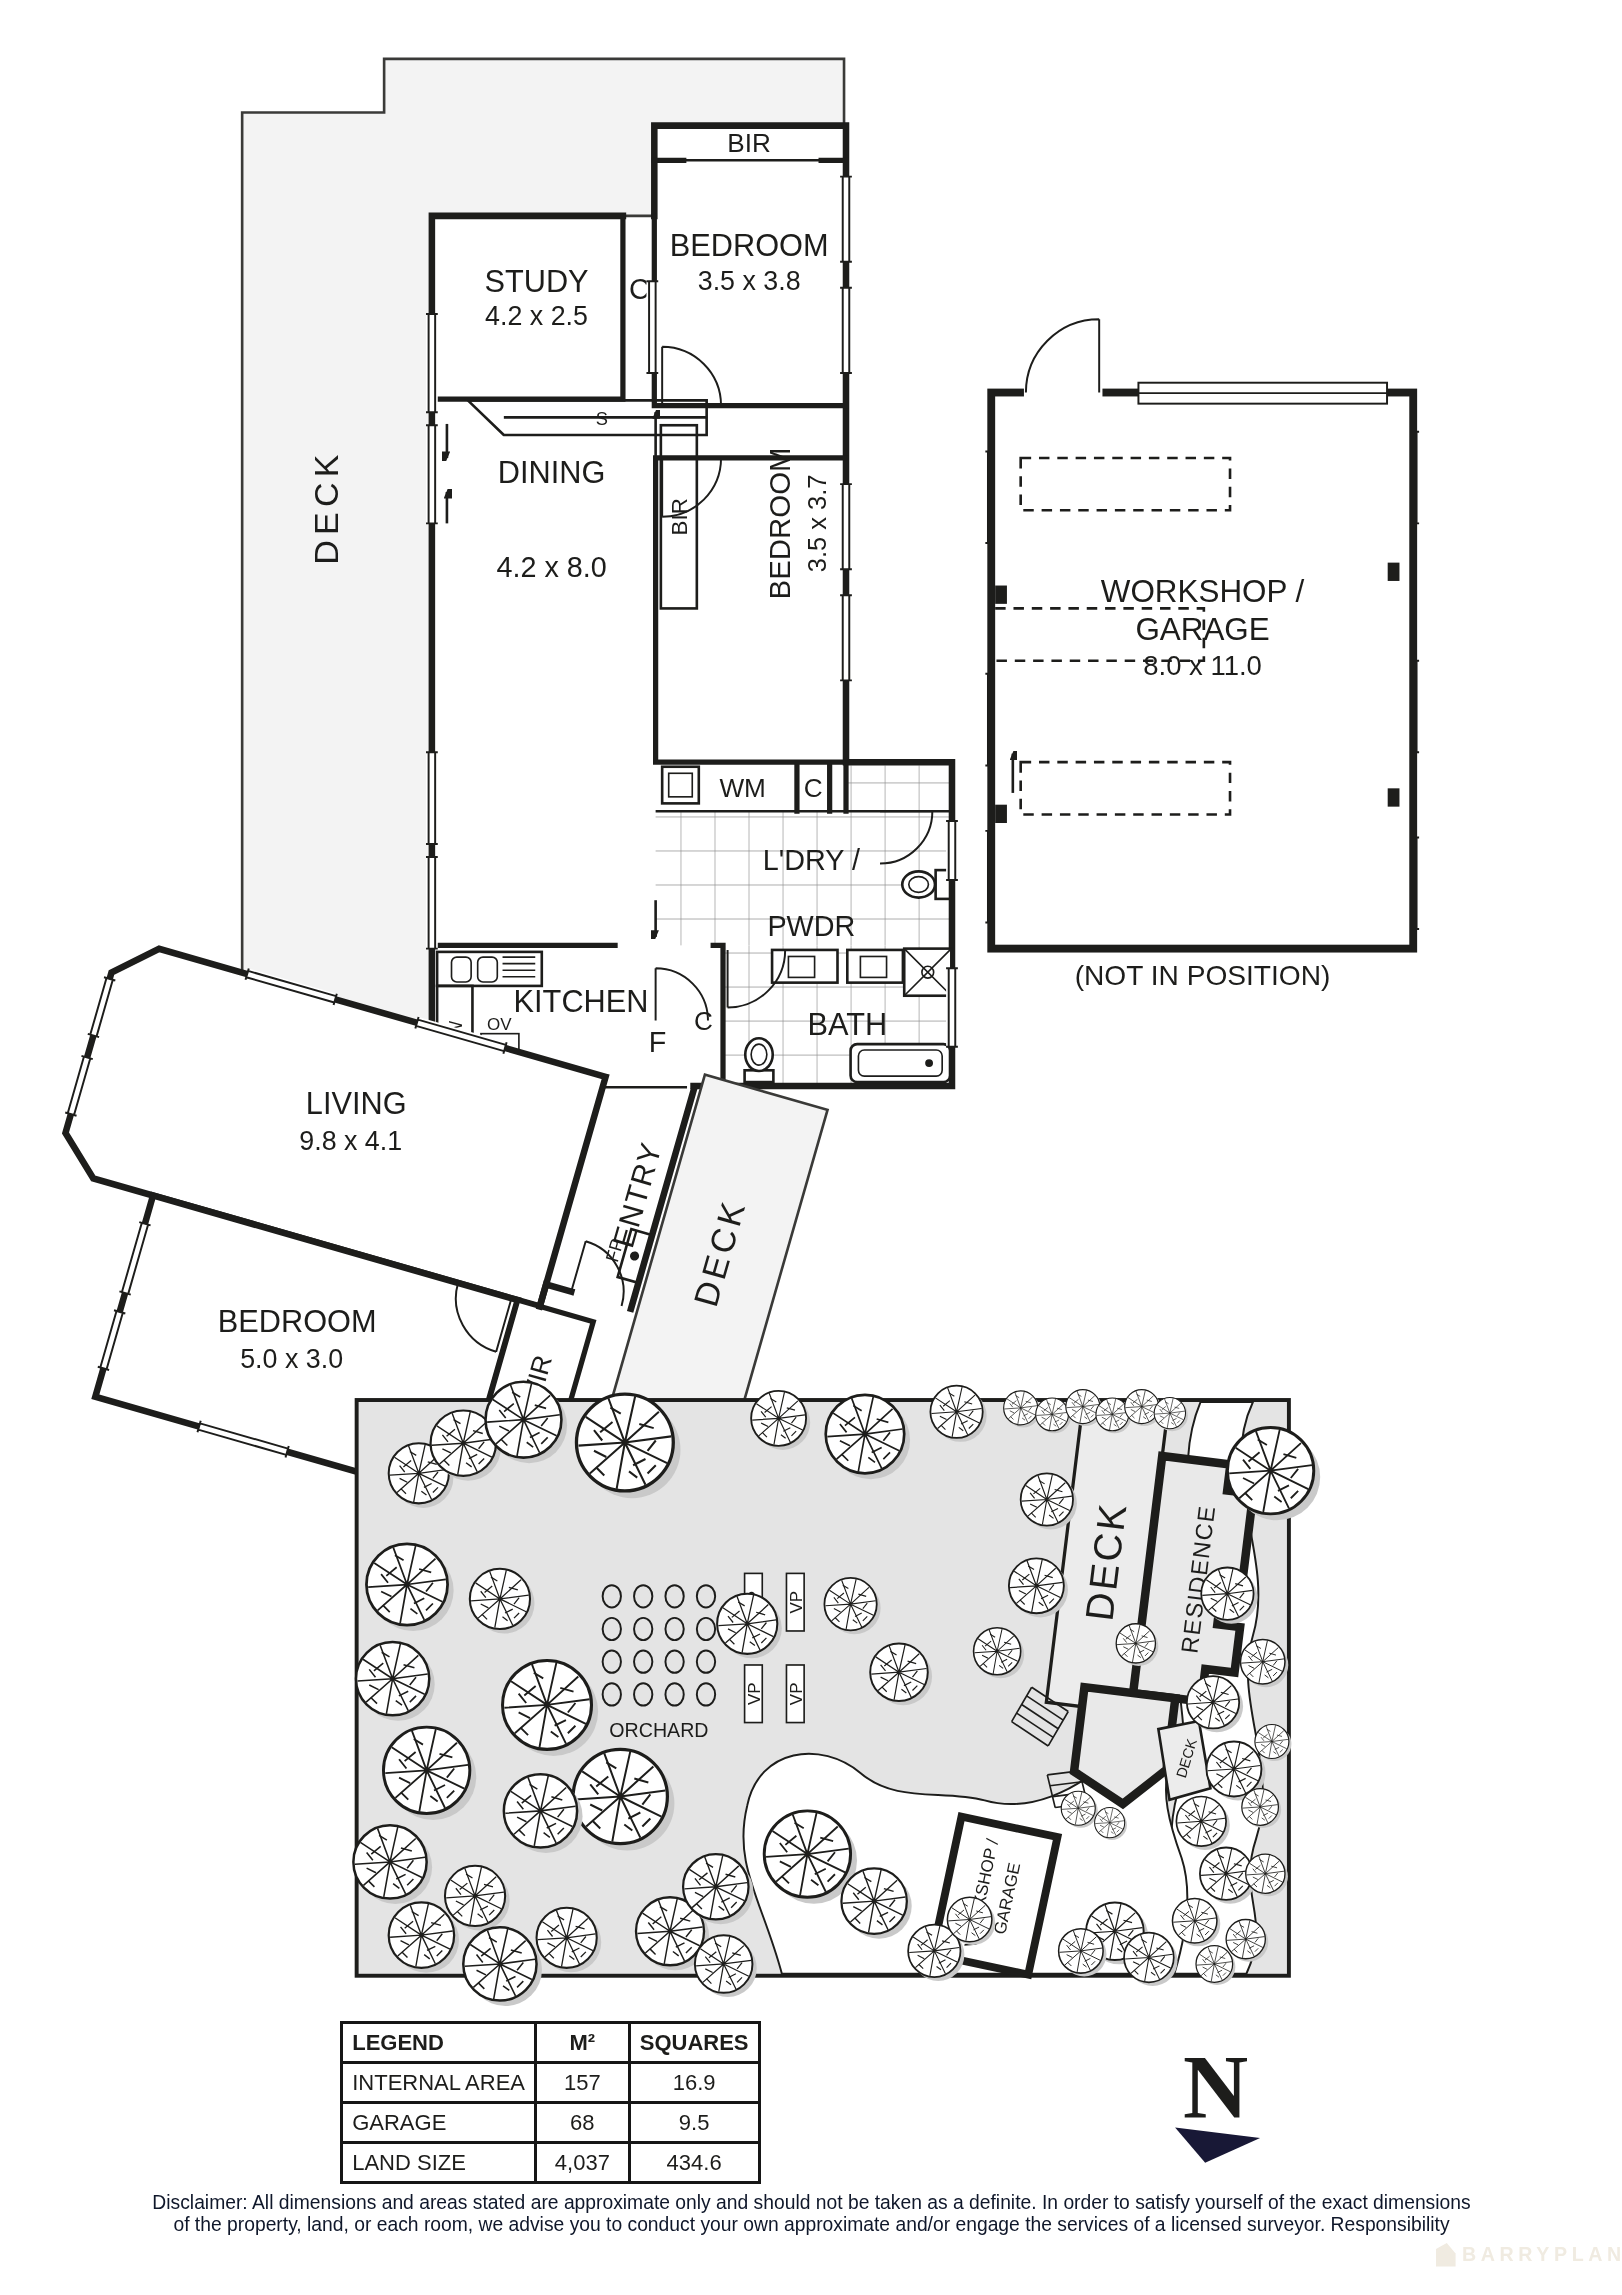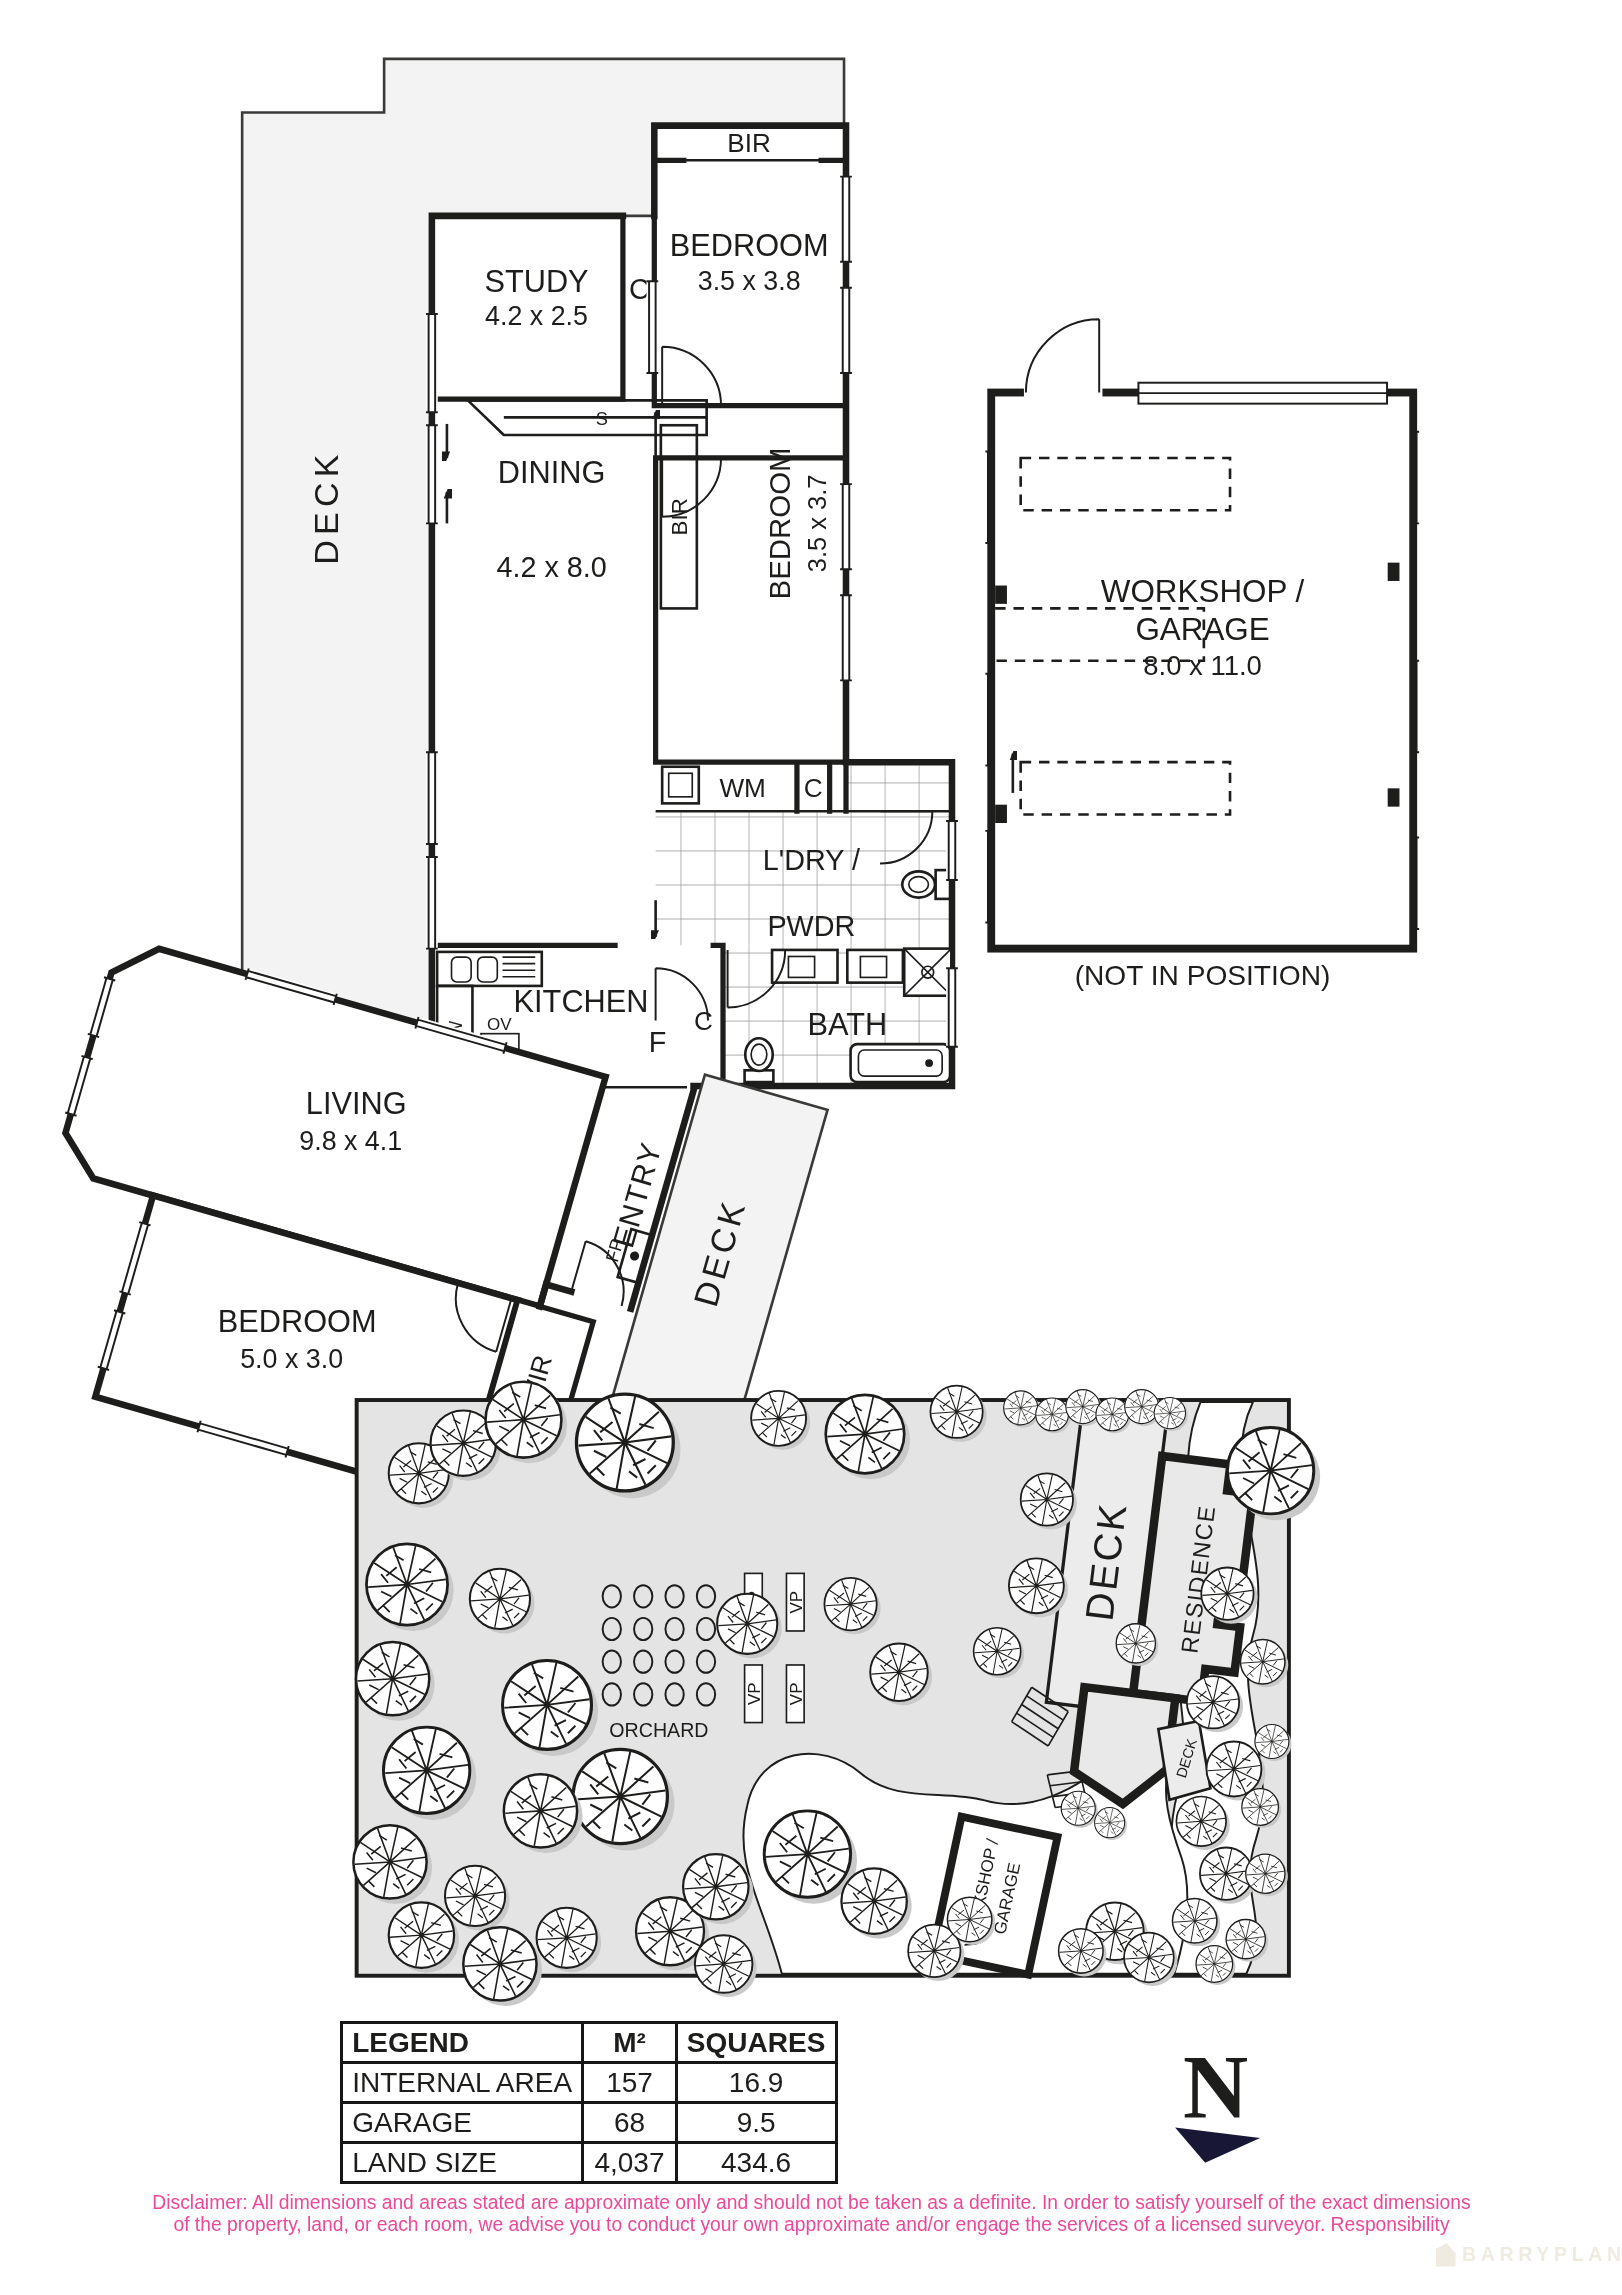--- a/index.html
+++ b/index.html
@@ -9,26 +9,26 @@
   .wall{stroke:#1d1d1b;stroke-width:10;fill:none;stroke-linecap:square;}
   .wall8{stroke:#1d1d1b;stroke-width:8;fill:none;stroke-linecap:square;}
   .thin{stroke:#1d1d1b;stroke-width:4;fill:none;}
   .thin2{stroke:#1d1d1b;stroke-width:2.5;fill:none;}
   .deckfill{fill:#f3f3f3;stroke:#3a3a38;stroke-width:4;}
   .roomfill{fill:#ffffff;}
   .arc{stroke:#1d1d1b;stroke-width:3;fill:none;}
   .arrow{stroke:#1d1d1b;stroke-width:4;fill:none;marker-end:url(#arw);}
   .dash{stroke:#1d1d1b;stroke-width:4;fill:none;stroke-dasharray:16 12;}
   #legend-table{position:absolute;left:340px;top:2021px;border-collapse:collapse;}
-  #legend-table td{border:3.3px solid #161616;height:37px;font-size:28px;padding:0 9.2px;background:#fff;}
+  #legend-table td{border:3.3px solid #161616;height:37px;font-size:22px;padding:0 9.2px;background:#fff;}
   #legend-table .hd{font-weight:bold;}
   #legend-table .num{text-align:center;min-width:72px;}
   #legend-table .lab{min-width:164px;text-align:left;}
   #disclaimer{position:absolute;left:33px;top:2192px;width:1557px;text-align:center;
-              font-size:19.3px;line-height:21.6px;color:#ec4899;}
+              font-size:19.3px;line-height:21.6px;color:#0f172a;}
   #watermark{position:absolute;left:1436px;top:2243px;display:flex;align-items:center;gap:6.5px;
              color:#f0ebe1;font-weight:bold;font-size:19.6px;letter-spacing:4.6px;}
   #watermark .mark{width:19.6px;height:23.6px;background:#f0ebe1;
              clip-path:polygon(0 100%,0 25%,55% 0,100% 45%,100% 100%);}
 </style>
 </head>
 <body>
 
 <div id="page">
 

